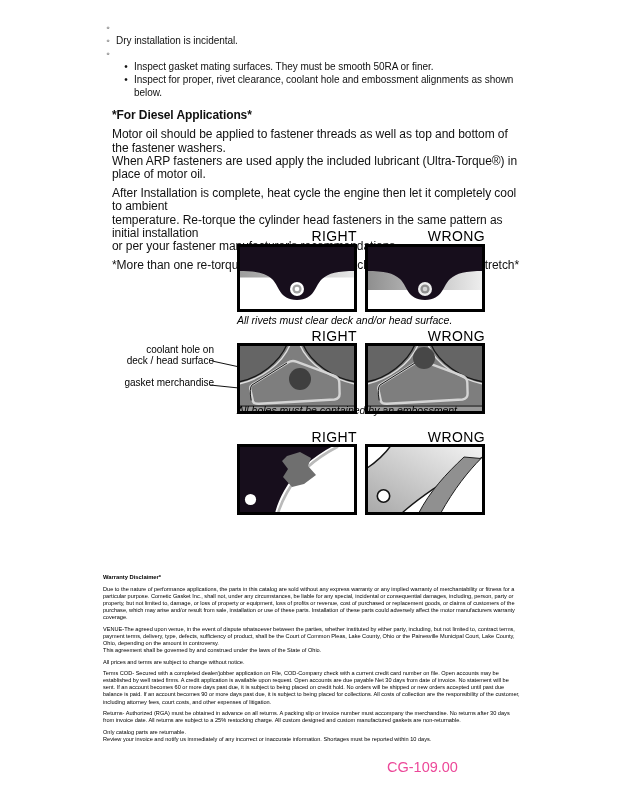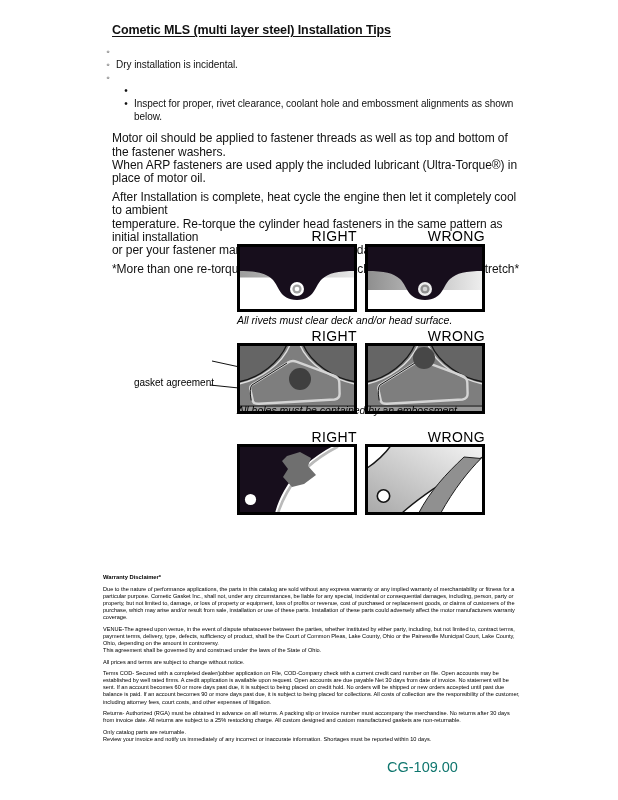--- a/index.html
+++ b/index.html
@@ -27,50 +27,51 @@
   .panel { position:absolute; width:120px; }
   .panel svg { display:block; width:120px; }
   .dg-caption { position:absolute; left:237px; width:290px; font-size:10.5px; line-height:13px; white-space:pre-line; color:#000;font-style:italic; }
   .ann { position:absolute; width:150px; text-align:right; font-size:10px; line-height:11px; white-space:pre-line; color:#000; }
   .ann-lines { position:absolute; left:60px; top:340px; }
   
   .legal { position:absolute; left:103px; top:574px; width:419px; color:#000; }
   .legal-heading { font-size:5.8px; font-weight:bold; line-height:7.2px; margin-bottom:4.5px; }
   .fine { font-size:5.6px; line-height:7.1px; white-space:pre-line; margin-bottom:4.5px; letter-spacing:0; }
   
-  .page-num { position:absolute; left:387px; top:758px; font-size:14.5px; line-height:18px; color:#0f766e; }
+  .page-num { position:absolute; left:387px; top:758px; font-size:14.5px; line-height:18px; color:#ec4899; }
 </style>
 </head>
 <body>
 
 <div id="doc">
 
   <div class="top-content">
-    <div class="title">Cometic MLS (multi layer steel) Installation Tips</div>
 
     <div class="tips">
       <div class="tip">
         <span class="bchar">◦</span>
       </div>
       <div class="tip">
         <span class="bchar">◦</span>
         <span>Dry installation is incidental.</span>
       </div>
       <div class="tip">
         <span class="bchar">◦</span>
       </div>
       <div class="tip sub">
         <span class="bchar">•</span>
+        <span>Inspect gasket mating surfaces.  They must be smooth 50RA or finer.</span>
       </div>
       <div class="tip sub">
         <span class="bchar">•</span>
         <span>Inspect for proper, rivet clearance, coolant hole and embossment alignments as shown below.</span>
       </div>
     </div>
 
+    <div class="diesel-heading">*For Diesel Applications*</div>
     <div class="para">Motor oil should be applied to fastener threads as well as top and bottom of the fastener washers.
 When ARP fasteners are used apply the included lubricant (Ultra-Torque®) in place of motor oil.</div>
     <div class="para">After Installation is complete, heat cycle the engine then let it completely cool to ambient
 temperature. Re-torque the cylinder head fasteners in the same pattern as initial installation
 or per your fastener manufacturer's recommendations.</div>
     <div class="para">*More than one re-torque may be required to achieve proper fastener stretch*</div>
   </div>
 
   <div class="dg-label" style="left:237px; top:229px;">RIGHT</div>
   <div class="dg-label" style="left:365px; top:229px;">WRONG</div>
@@ -109,21 +110,23 @@
       <circle cx="60" cy="45" r="2.3" fill="#d4d4d4"></circle>
       <rect x="1.5" y="1.5" width="117" height="65" fill="none" stroke="#000" stroke-width="3"></rect>
     </svg>
   </div>
 
   <div class="dg-caption" style="top:314px;">All rivets must clear deck and/or head surface.</div>
 
   <div class="dg-label" style="left:237px; top:329px;">RIGHT</div>
   <div class="dg-label" style="left:365px; top:329px;">WRONG</div>
 
-  <div class="ann" style="left:64px; top:377px;">gasket agreement</div>
+  <div class="ann" style="left:64px; top:344px;">coolant hole on
+deck / head surface</div>
+  <div class="ann" style="left:64px; top:377px;">gasket merchandise</div>
   <svg class="ann-lines" width="300" height="80">
     <line x1="152" y1="21" x2="230" y2="38" stroke="#111" stroke-width="1"></line>
     <line x1="150" y1="45" x2="198" y2="50" stroke="#111" stroke-width="1"></line>
   </svg>
 
   <div class="panel" style="left:237px; top:343px;">
     <svg viewBox="0 0 120 71">
       <rect x="0" y="0" width="120" height="71" fill="#7e7e7e"></rect>
       <rect x="1.5" y="62" width="117" height="2" fill="#4e4e4e"></rect>
       <rect x="1.5" y="64" width="117" height="5.5" fill="#989898"></rect>

